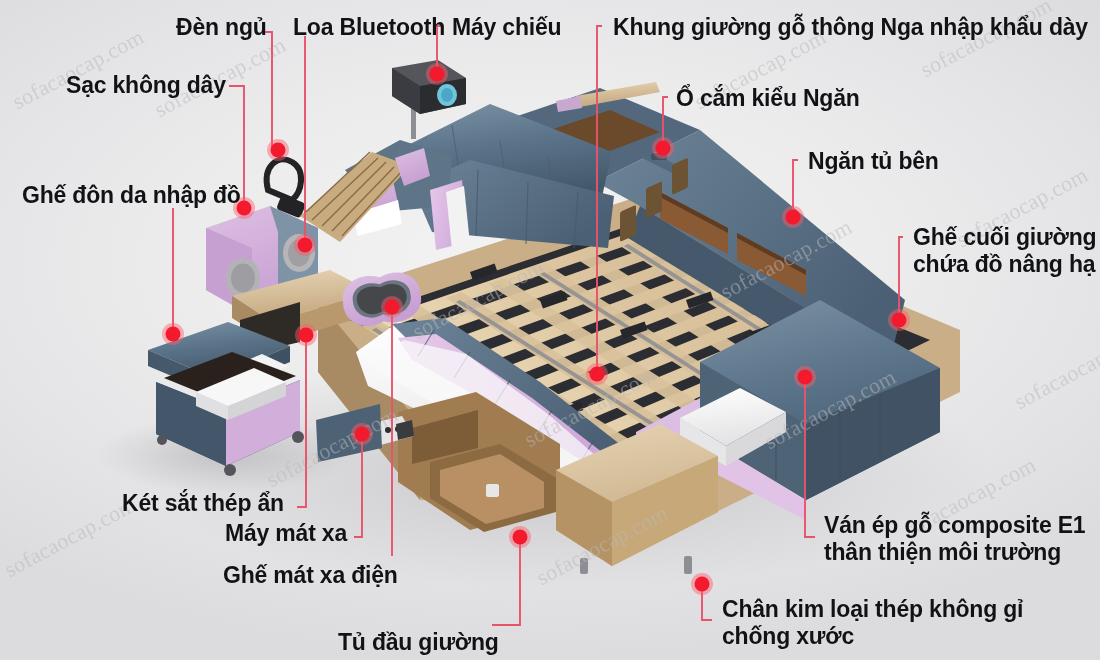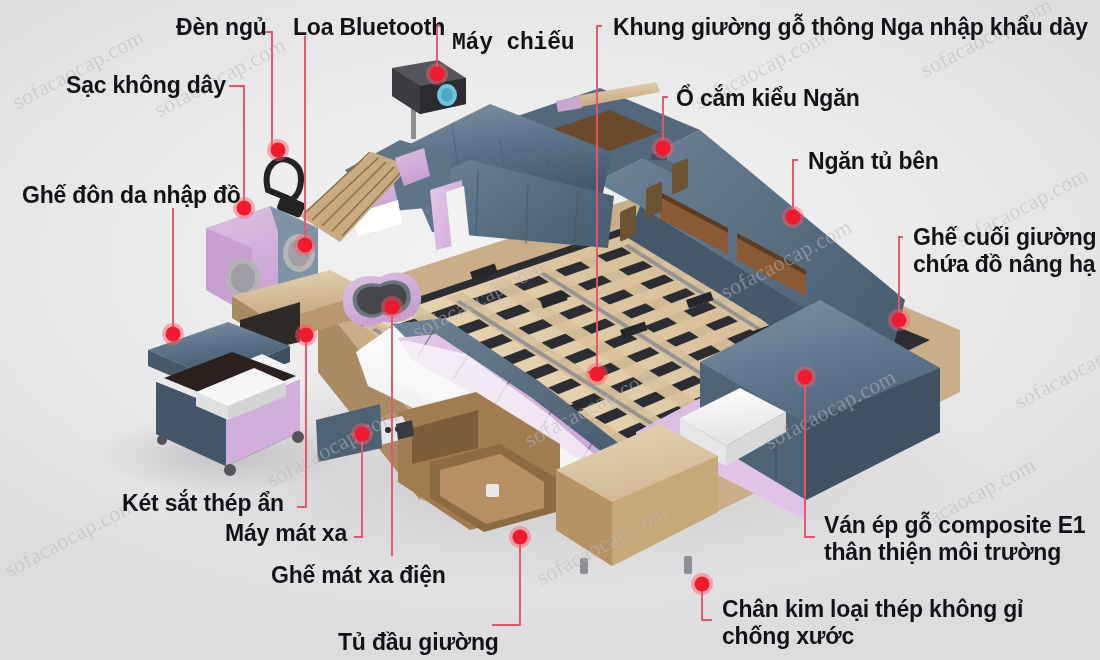--- a/index.html
+++ b/index.html
@@ -419,30 +419,30 @@
       <path d="M712,620 L702,620 L702,584" class="ld" stroke="#e8536a"></path>
       <g class="dot-g">
         <circle class="s" cx="702" cy="584" r="11"></circle>
         <circle class="h" cx="702" cy="584" r="7.5" fill="#f41a2e"></circle>
       </g>
     </svg>
 
   <div id="label-layer">
       <div class="lbl" style="left: 176px; top: 14px; color: rgb(17, 18, 22);">Đèn ngủ</div>
       <div class="lbl" style="left: 293px; top: 14px; color: rgb(17, 18, 22); text-align: center;">Loa Bluetooth</div>
-      <div class="lbl" style="left: 452px; top: 30px; color: rgb(17, 18, 22); font-family: Liberation Mono, monospace;">Máy chiếu</div>
+      <div class="lbl" style="left: 452px; top: 14px; color: rgb(17, 18, 22);">Máy chiếu</div>
       <div class="lbl" style="left: 613px; top: 14px; color: rgb(17, 18, 22); text-align: right;">Khung giường gỗ thông Nga nhập khẩu dày</div>
       <div class="lbl" style="left: 66px; top: 72px; color: rgb(17, 18, 22);">Sạc không dây</div>
       <div class="lbl" style="left: 676px; top: 85px; color: rgb(17, 18, 22);">Ổ cắm kiểu Ngăn</div>
       <div class="lbl" style="left: 808px; top: 148px; color: rgb(17, 18, 22);">Ngăn tủ bên</div>
       <div class="lbl" style="left: 22px; top: 182px; color: rgb(17, 18, 22);">Ghế đôn da nhập đồ</div>
       <div class="lbl" style="left: 913px; top: 224px; color: rgb(17, 18, 22);">Ghế cuối giường
 chứa đồ nâng hạ</div>
       <div class="lbl" style="left: 122px; top: 490px; color: rgb(17, 18, 22);">Két sắt thép ẩn</div>
       <div class="lbl" style="left: 225px; top: 520px; color: rgb(17, 18, 22);">Máy mát xa</div>
-      <div class="lbl" style="left: 223px; top: 562px; color: rgb(17, 18, 22); margin-left: 48px;">Ghế mát xa điện</div>
+      <div class="lbl" style="left: 223px; top: 562px; color: rgb(17, 18, 22);">Ghế mát xa điện</div>
       <div class="lbl" style="left: 338px; top: 629px; color: rgb(17, 18, 22);">Tủ đầu giường</div>
       <div class="lbl" style="left: 824px; top: 512px; color: rgb(17, 18, 22);">Ván ép gỗ composite E1
 thân thiện môi trường</div>
       <div class="lbl" style="left: 722px; top: 596px; color: rgb(17, 18, 22);">Chân kim loại thép không gỉ
 chống xước</div>
     </div>
 </div>
 
 </body></html>

